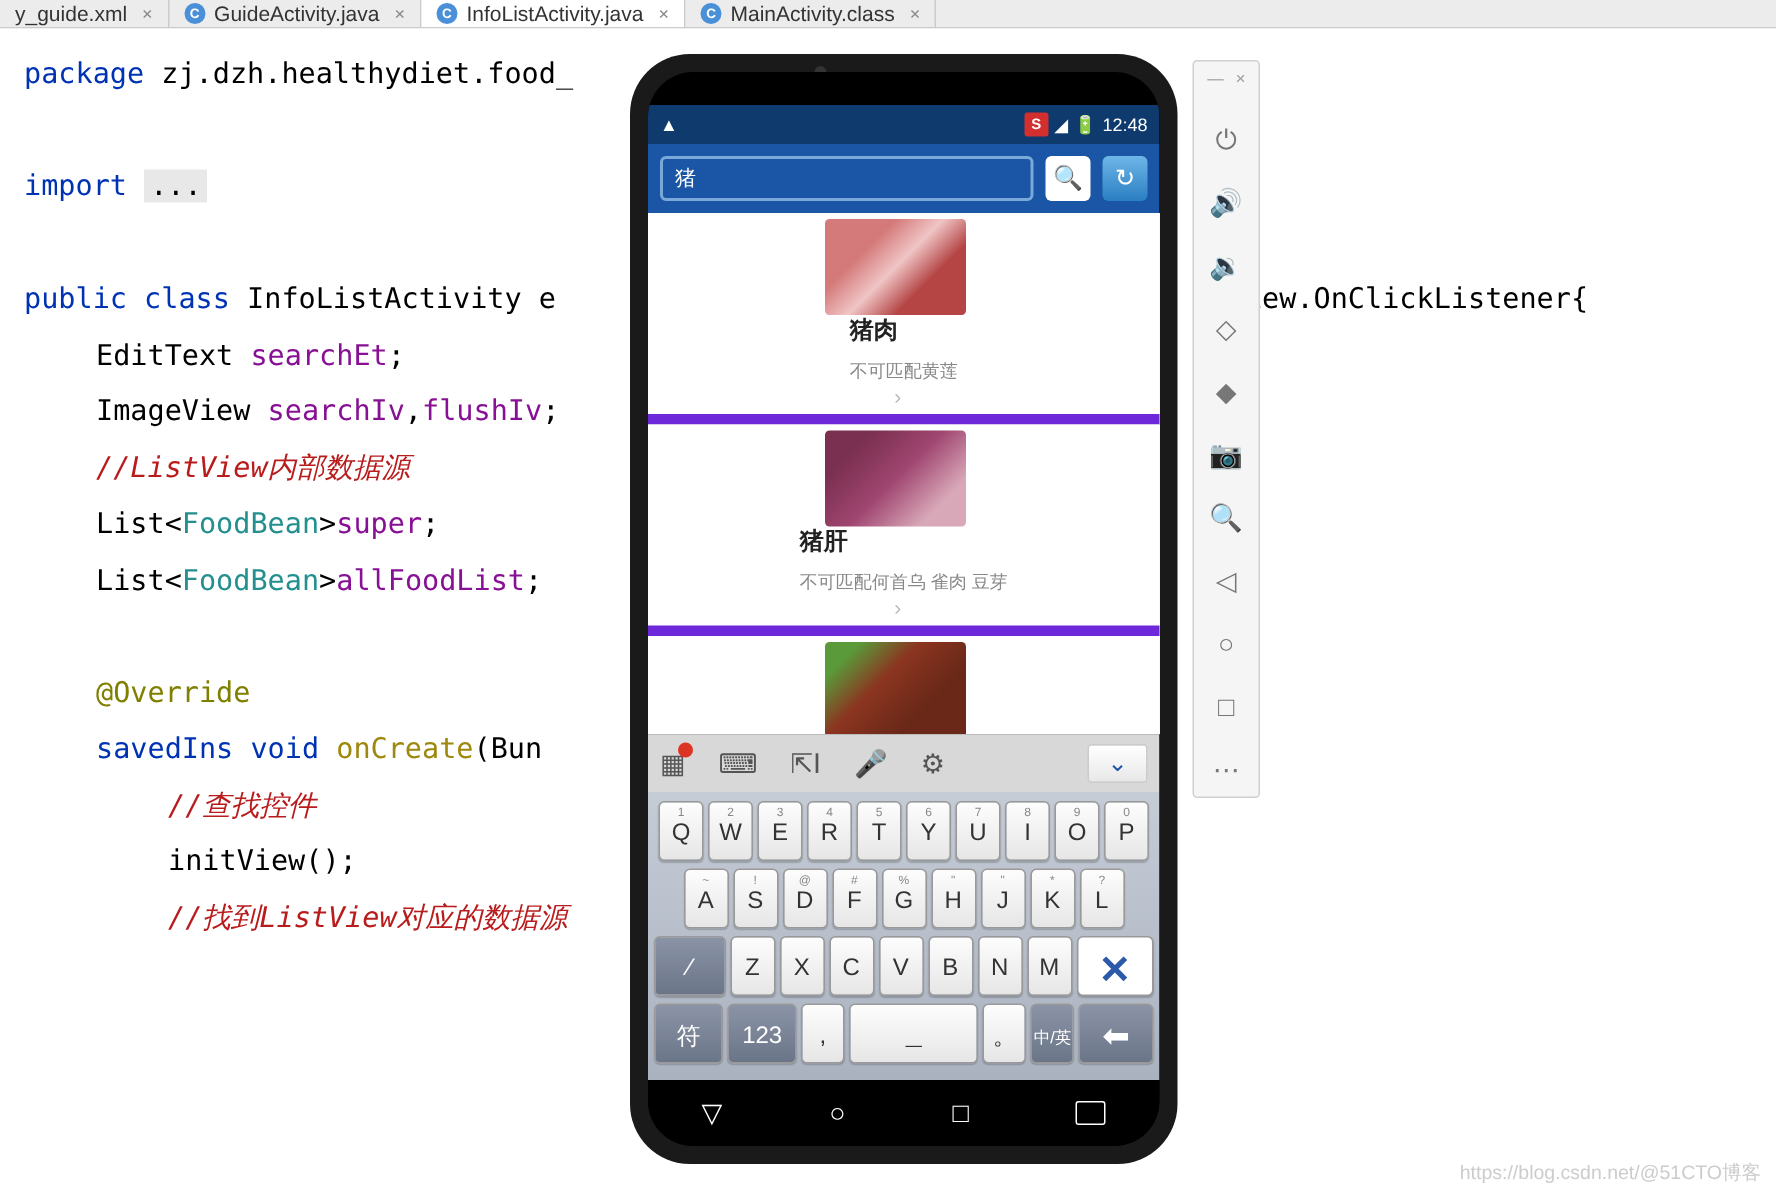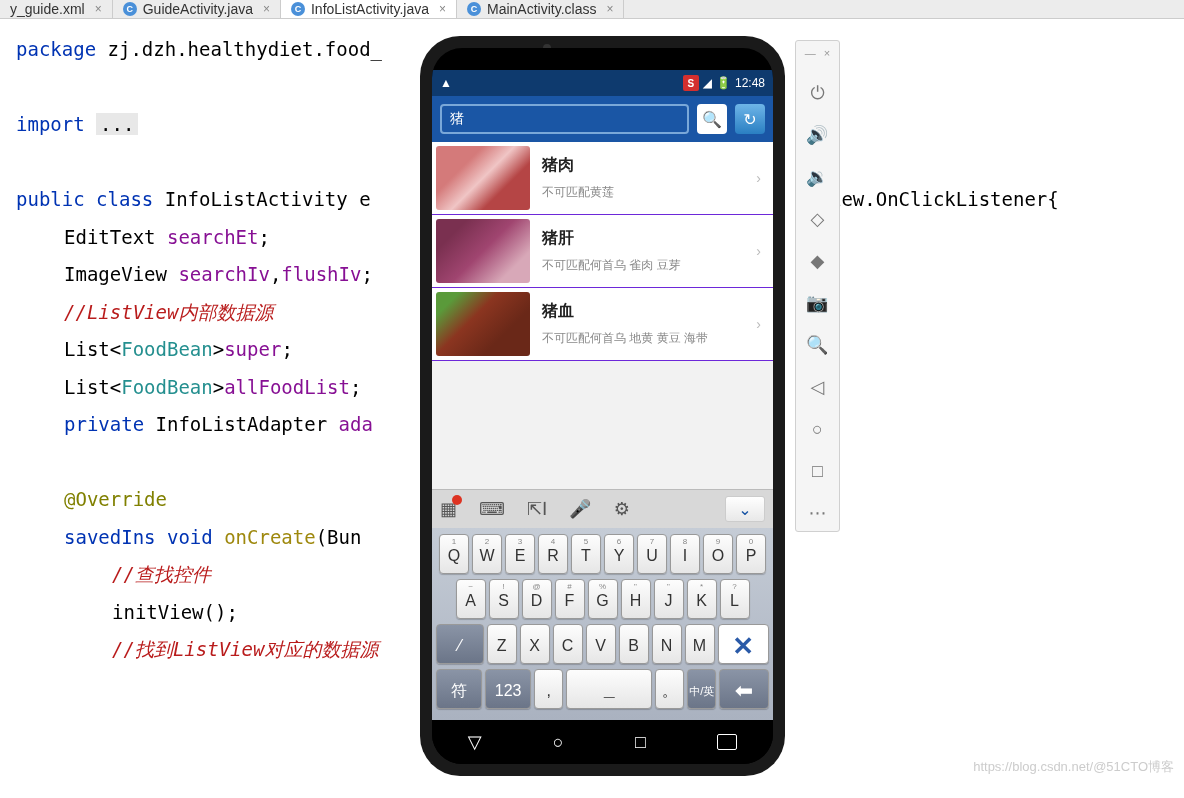--- a/index.html
+++ b/index.html
@@ -46,21 +46,21 @@
 
 .status-bar { height: 26px; background: #0e3a6e; display: flex; align-items: center; padding: 0 8px; color: #fff; font-size: 12px; margin-top: 22px; }
 .status-bar .sb-right { margin-left: auto; display: flex; gap: 4px; align-items: center; }
 .sb-icon-box { background: #d32f2f; color: #fff; width: 16px; height: 16px; display: inline-flex; align-items: center; justify-content: center; border-radius: 2px; font-size: 10px; font-weight: bold; }
 
 .app-header { background: #1a56a5; padding: 8px; display: flex; gap: 8px; align-items: center; }
 .search-box { flex: 1; border: 2px solid #7aa8d8; border-radius: 4px; padding: 4px 8px; color: #fff; font-size: 14px; background: transparent; }
 .header-icon { width: 30px; height: 30px; background: #fff; border-radius: 4px; display: flex; align-items: center; justify-content: center; font-size: 16px; }
 
 .food-list { flex: 1; background: #f2f2f2; overflow-y: auto; }
-.food-item { display: flex; background: #fff; border-bottom: 1px solid #6d28d9; padding: 4px; align-items: center; }
+.food-item { display: flex; background: #fff; border-bottom: 7px solid #6d28d9; padding: 4px; align-items: center; flex-direction: column; }
 .food-img { width: 94px; height: 64px; border-radius: 3px; margin-right: 12px; flex-shrink: 0; }
 .food-text { flex: 1; }
 .food-title { font-size: 16px; font-weight: bold; color: #222; margin-bottom: 8px; }
 .food-sub { font-size: 12px; color: #888; }
 .food-chevron { color: #bbb; font-size: 14px; margin-right: 8px; }
 
 
 .kb-toolbar { background: #d8d8d8; display: flex; align-items: center; padding: 6px 8px; gap: 22px; border-top: 1px solid #bbb; }
 .kb-tb-icon { color: #555; font-size: 18px; position: relative; }
 .kb-tb-badge { position: absolute; top: -3px; right: -5px; background: #d32; width: 10px; height: 10px; border-radius: 50%; }
@@ -75,21 +75,21 @@
 .key-dark .key-main { color: #fff; }
 .key-wide { width: 48px; }
 .key-space { width: 90px; }
 .key-backspace { width: 52px; background: #fff; }
 .key-enter { width: 52px; height: 40px; }
 
 .nav-bar { background: #000; height: 44px; display: flex; justify-content: space-around; align-items: center; color: #fff; }
 .nav-btn { font-size: 18px; cursor: pointer; }
 .nav-kb { width: 20px; height: 16px; border: 1.5px solid #fff; border-radius: 2px; }
 
-.watermark { position: absolute; bottom: 22px; right: 10px; color: #ccc; font-size: 13px; font-family: Arial; }
+.watermark { position: absolute; bottom: 7px; right: 10px; color: #ccc; font-size: 13px; font-family: Arial; }
 </style>
 </head>
 <body>
 
 <div class="tabs">
   <div class="tab">
     <span>y_guide.xml</span>
     <span class="close-x">×</span>
   </div>
   <div class="tab">
@@ -128,21 +128,20 @@
   <div><span class="kw-blue">package</span><span> zj.dzh.healthydiet.food_</span></div>
   <div>&nbsp;</div>
   <div><span class="kw-blue">import</span> <span class="kw-import-dots">...</span></div>
   <div>&nbsp;</div>
   <div><span class="kw-blue">public </span><span class="kw-blue">class </span><span>InfoListActivity e</span><span style="margin-left:425px">s View.OnClickListener{</span></div>
   <div class="indent1"><span>EditText </span><span class="kw-purple">searchEt</span><span>;</span></div>
   <div class="indent1"><span>ImageView </span><span class="kw-purple">searchIv</span><span>,</span><span class="kw-purple">flushIv</span><span>;</span></div>
   <div class="indent1 kw-gray"><span>//ListView内部数据源</span></div>
   <div class="indent1"><span>List&lt;</span><span class="kw-teal">FoodBean</span><span>&gt;</span><span class="kw-purple">super</span><span>;</span></div>
   <div class="indent1"><span>List&lt;</span><span class="kw-teal">FoodBean</span><span>&gt;</span><span class="kw-purple">allFoodList</span><span>;</span></div>
-  <div class="indent1"><span class="kw-blue">private</span><span> InfoListAdapter </span><span class="kw-purple">ada</span></div>
   <div>&nbsp;</div>
   <div class="indent1"><span class="kw-greenish">@Override</span></div>
   <div class="indent1"><span class="kw-blue">savedIns </span><span class="kw-blue">void </span><span class="kw-gold">onCreate</span><span>(Bun</span></div>
   <div class="indent2 kw-gray"><span>//查找控件</span></div>
   <div class="indent2"><span>initView();</span></div>
   <div class="indent2 kw-gray"><span>//找到ListView对应的数据源</span></div>
 </div>
 
 <div class="emulator-toolbar">
   <div class="emu-top">

